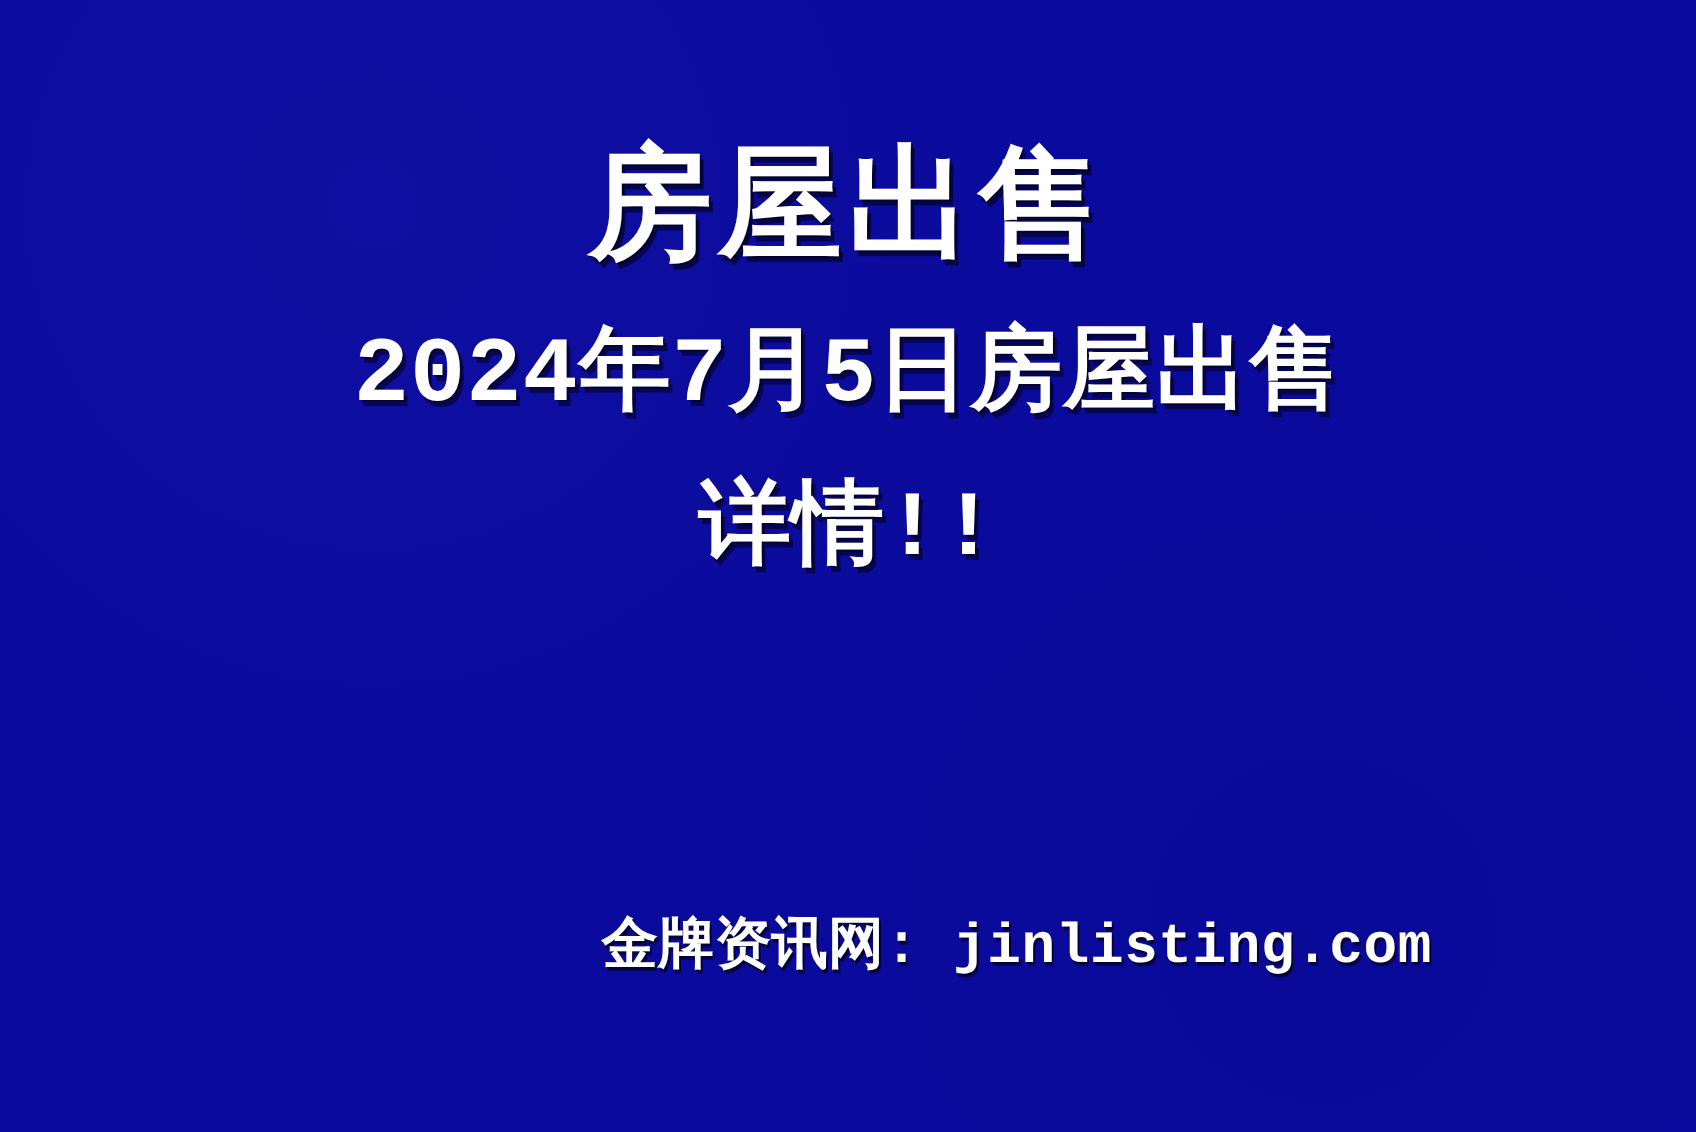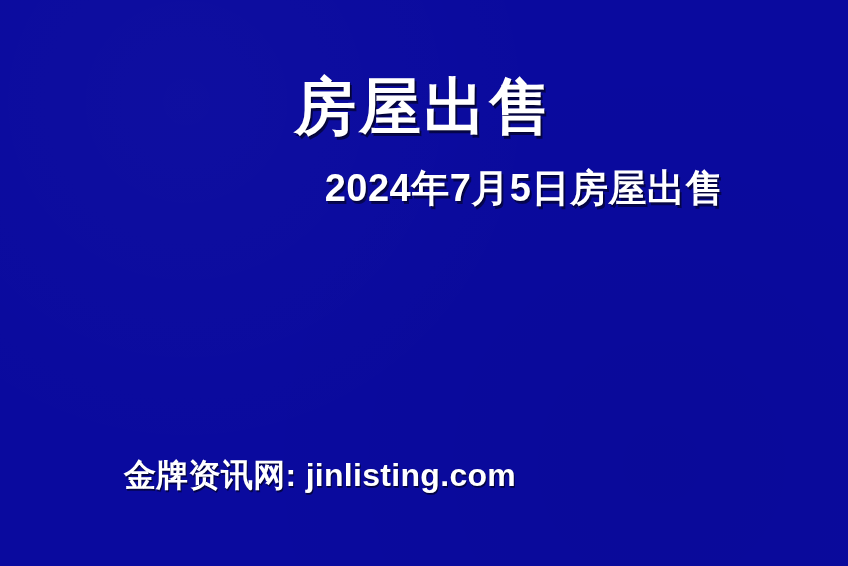--- a/index.html
+++ b/index.html
@@ -13,21 +13,21 @@
     position: relative;
     width: 848px;
     height: 566px;
     margin: 0 auto;
     overflow: hidden;
     background-color: #0a0a9e;
     
     background-image:
       radial-gradient(circle at 22% 18%, rgba(255,255,255,0.020), rgba(255,255,255,0) 46%),
       radial-gradient(circle at 78% 82%, rgba(0,0,0,0.030), rgba(0,0,0,0) 52%);
-    font-family: Liberation Sans, sans-serif;
+    font-family: Liberation Mono, monospace;
     -webkit-font-smoothing: antialiased;
   }
 
   .headline {
     position: absolute;
     left: 0;
     right: 0;
     top: 29px;
     text-align: center;
     color: #ffffff;
@@ -38,59 +38,60 @@
     text-shadow:
       2px 3px 0 rgba(0,0,8,0.55),
       1px 1px 0 rgba(0,0,8,0.40);
   }
 
   .body-block {
     position: absolute;
     left: 124px;
     top: 150px;
     width: 600px;
-    text-align: right;
+    text-align: center;
     color: #ffffff;
-    font-size: 38px;
+    font-size: 46px;
     line-height: 77px;
     font-weight: 600;
     letter-spacing: 0.5px;
     text-shadow:
       2px 3px 0 rgba(0,0,8,0.50),
       1px 1px 0 rgba(0,0,8,0.35);
   }
 
   .body-line {
     display: block;
     white-space: nowrap;
   }
 
   .footer {
     position: absolute;
     left: 124px;
     top: 458px;
     width: 592px;
-    text-align: left;
+    text-align: right;
     color: #ffffff;
-    font-size: 32px;
+    font-size: 28px;
     line-height: 34px;
     font-weight: 700;
     letter-spacing: 0.3px;
     white-space: nowrap;
     text-shadow:
       1px 2px 0 rgba(0,0,8,0.50),
       1px 1px 0 rgba(0,0,8,0.30);
   }
 </style>
 </head>
 <body>
 
 <div class="poster">
 
   <h1 class="headline">房屋出售</h1>
 
   <div class="body-block">
     <span class="body-line">2024年7月5日房屋出售</span>
+    <span class="body-line">详情!!</span>
   </div>
 
   <div class="footer">金牌资讯网: jinlisting.com</div>
 
 </div>
 
 </body></html>

